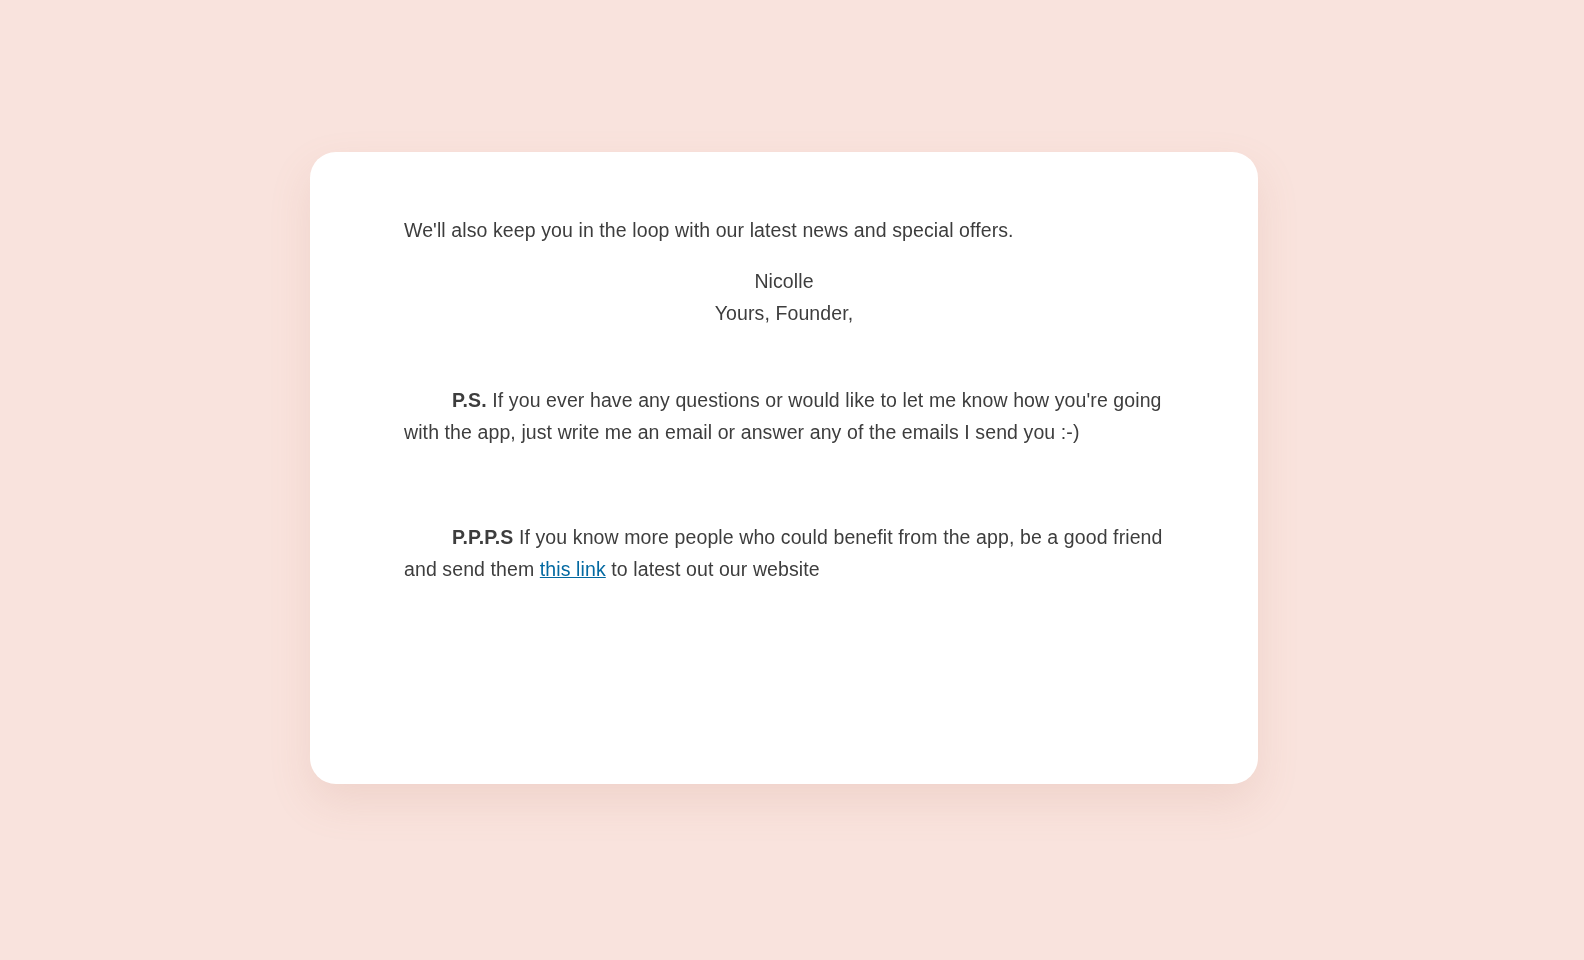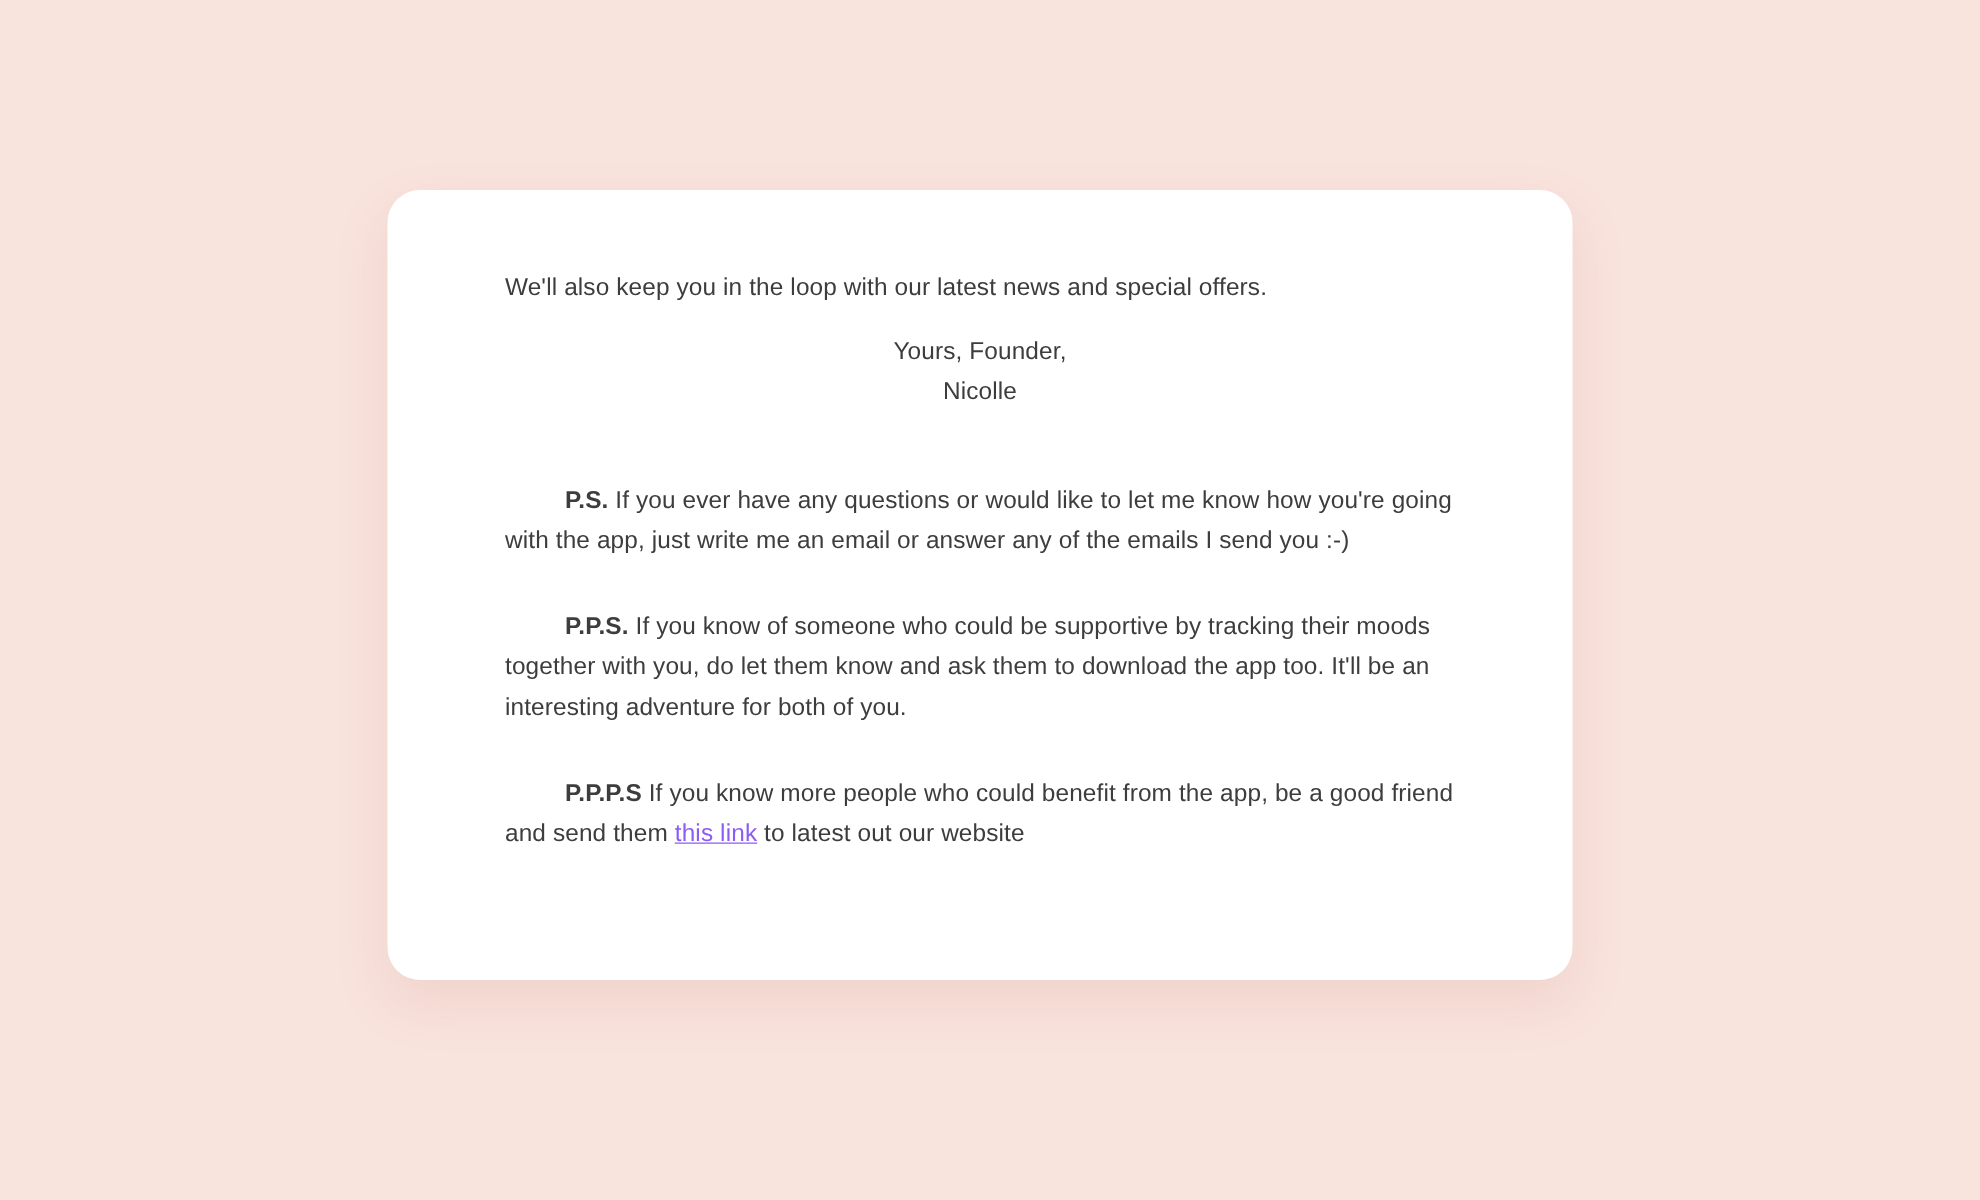--- a/index.html
+++ b/index.html
@@ -69,52 +69,48 @@
   .spacer-md {
     height: 36px;
   }
 
   .ps-label {
     font-weight: bold;
     margin-left: 48px;
   }
 
   .link {
-    color: #8b5cf6;
+    color: #0369a1;
     text-decoration: underline;
     cursor: pointer;
   }
 </style>
 </head>
 <body>
 
 <div class="stage">
   <div class="email-card">
     <div class="email-body">
 
       <p class="para intro-line">We'll also keep you in the loop with our latest news and special offers.</p>
 
       <div class="signoff">
+        <span class="signoff-line">Nicolle</span>
         <span class="signoff-line">Yours, Founder,</span>
-        <span class="signoff-line">Nicolle</span>
       </div>
 
       <div class="spacer-lg"></div>
 
       <p class="para">
         <span class="ps-label">P.S.</span>
         <span>If you ever have any questions or would like to let me know how you're going with the app, just write me an email or answer any of the emails I send you :-)</span>
       </p>
 
       <div class="spacer-md"></div>
 
-      <p class="para">
-        <span class="ps-label">P.P.S.</span>
-        <span>If you know of someone who could be supportive by tracking their moods together with you, do let them know and ask them to download the app too. It'll be an interesting adventure for both of you.</span>
-      </p>
 
       <div class="spacer-md"></div>
 
       <p class="para">
         <span class="ps-label">P.P.P.S</span>
         <span>If you know more people who could benefit from the app, be a good friend and send them </span><a class="link">this link</a><span> to latest out our website</span>
       </p>
 
     </div>
   </div>

